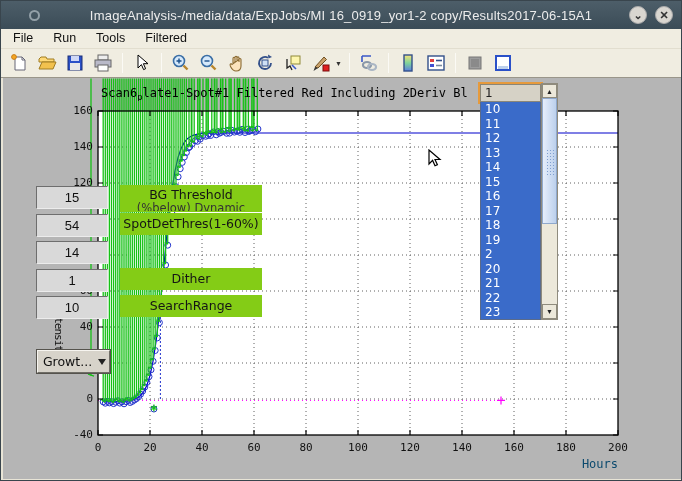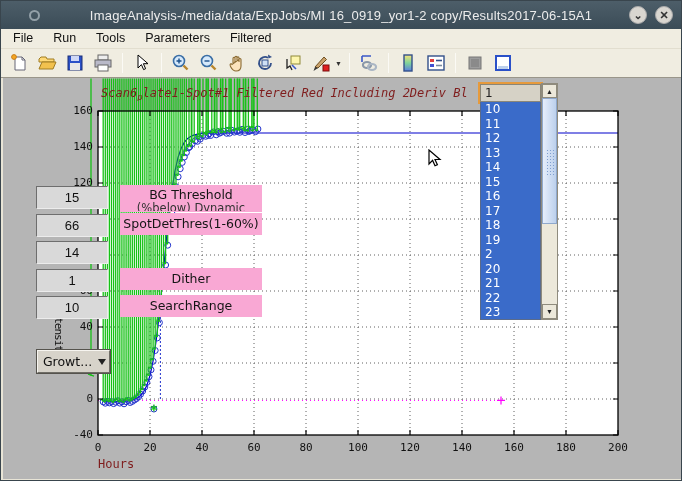--- a/index.html
+++ b/index.html
@@ -24,36 +24,36 @@
   #toolbar{position:absolute;left:0;top:48px;width:100%;height:29px;background:#f0ede1;
     display:flex;align-items:center;padding-left:4px;border-bottom:1px solid #9a968a;}
   .tbtn{width:26px;height:24px;display:flex;align-items:center;justify-content:center;margin:0 1px;}
   .tsep{width:1px;height:20px;background:#b7b3a4;border-right:1px solid #fbfaf5;margin:0 5px;}
   .tcaret{width:9px;height:24px;display:flex;align-items:center;color:#333;font-size:7px;}
   
   #figure{position:absolute;left:0;top:77px;width:682px;height:404px;background:#b5b5b5;
     border-left:2px solid #e8e4d6;border-right:2px solid #e8e4d6;border-bottom:3px solid #e8e4d6;}
   #plot-svg{position:absolute;left:0;top:0;}
   #plot-title{position:absolute;left:98px;top:8px;width:380px;height:15px;overflow:hidden;white-space:nowrap;
-    font-family:"DejaVu Sans Mono",monospace;font-size:12px;color:#7f1d1d;font-style:italic;}
+    font-family:"DejaVu Sans Mono",monospace;font-size:12px;color:#000000;}
   #plot-title sub{font-size:9px;}
   .ytick{position:absolute;left:38px;width:52px;text-align:right;font-family:"DejaVu Sans Mono",monospace;
     font-size:11px;color:#111;height:14px;}
   .xtick{position:absolute;width:44px;text-align:center;top:363px;font-family:"DejaVu Sans Mono",monospace;
     font-size:11px;color:#111;}
-  #xlabel{position:absolute;left:95px;top:379px;width:520px;text-align:left;
-    font-family:"DejaVu Sans Mono",monospace;font-size:12px;color:#7f1d1d;}
+  #xlabel{position:absolute;left:95px;top:379px;width:520px;text-align:right;
+    font-family:"DejaVu Sans Mono",monospace;font-size:12px;color:#0c4a6e;}
   #ylabel{position:absolute;left:49px;top:228px;width:14px;height:130px;overflow:hidden;
     font-family:"DejaVu Sans Mono",monospace;font-size:11px;color:#111;
     writing-mode:vertical-lr;letter-spacing:-1px;}
   
   .field{position:absolute;left:33px;width:72px;height:23px;background:#d9d9d9;
     border:1px solid;border-color:#6e6e6e #ececec #ececec #6e6e6e;
     font-size:13px;color:#111;text-align:center;line-height:21px;z-index:10;}
-  .panel{position:absolute;left:117px;width:142px;height:22px;background:#f9a8d4;
+  .panel{position:absolute;left:117px;width:142px;height:22px;background:#84cc16;
     font-size:12.5px;color:#151515;text-align:center;line-height:21px;z-index:9;
     font-family:"DejaVu Sans",sans-serif;}
   #panel-bg{height:27px;line-height:14px;padding-top:3px;z-index:8;}
   #panel-bg .sub{display:block;height:9px;overflow:hidden;font-size:11.5px;line-height:12px;color:#333;}
   .btn3d{position:absolute;background:#d7d3ca;border:1px solid;z-index:10;
     border-color:#f7f5f0 #6f6d66 #6f6d66 #f7f5f0;box-shadow:0 0 0 1px #55534d;
     font-size:12.5px;color:#111;text-align:center;font-family:"DejaVu Sans",sans-serif;}
   #growth-btn{left:34px;top:272px;width:73px;height:23px;line-height:21px;padding-right:12px;}
   #growth-btn .dd{position:absolute;right:3px;top:8px;width:0;height:0;
     border-left:4px solid transparent;border-right:4px solid transparent;border-top:6px solid #222;}
@@ -88,21 +88,20 @@
     <span id="tb-menu-circle"></span>
     <span id="tb-title">ImageAnalysis-/media/data/ExpJobs/MI 16_0919_yor1-2 copy/Results2017-06-15A1</span>
     <span class="tb-btn" id="tb-shade">⌄</span>
     <span class="tb-btn" id="tb-close">✕</span>
   </div>
 
   <div id="menubar">
     <span class="menu-item">File</span>
     <span class="menu-item">Run</span>
     <span class="menu-item">Tools</span>
-    <span class="menu-item">Parameters</span>
     <span class="menu-item">Filtered</span>
   </div>
 
   <div id="toolbar">
     <span class="tbtn">
         <svg width="20" height="20" viewBox="0 0 20 20">
           <path d="M6 4h7l3 3v10H6z" fill="#fff" stroke="#667" stroke-width="1"></path>
           <path d="M13 4v3h3" fill="none" stroke="#667"></path>
           <circle cx="5" cy="4" r="2.4" fill="#f5a623" stroke="#c87d1a"></circle>
         </svg>
@@ -444,21 +443,21 @@
         <div class="xtick" style="left: 385px;">120</div>
         <div class="xtick" style="left: 437px;">140</div>
         <div class="xtick" style="left: 489px;">160</div>
         <div class="xtick" style="left: 541px;">180</div>
         <div class="xtick" style="left: 593px;">200</div>
       </div>
     <div id="xlabel">Hours</div>
     <div id="ylabel">Intensity</div>
 
     <div class="field" style="top:108px">15</div>
-    <div class="field" style="top:136px">66</div>
+    <div class="field" style="top:136px">54</div>
     <div class="field" style="top:163px">14</div>
     <div class="field" style="top:191px">1</div>
     <div class="field" style="top:218px">10</div>
 
     <div class="panel" id="panel-bg" style="top:107px"><span>BG Threshold</span><span class="sub">(%below) Dynamic</span></div>
     <div class="panel" style="top:135px">SpotDetThres(1-60%)</div>
     <div class="panel" style="top:190px">Dither</div>
     <div class="panel" style="top:217px">SearchRange</div>
 
     <div class="btn3d" id="growth-btn"><span>Growt...</span><span class="dd"></span></div>

